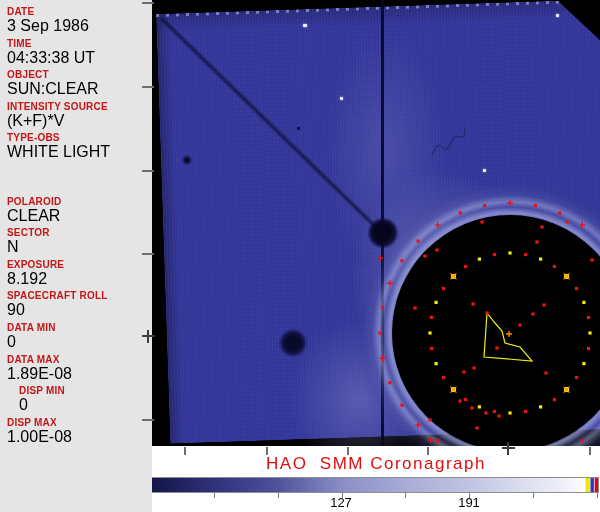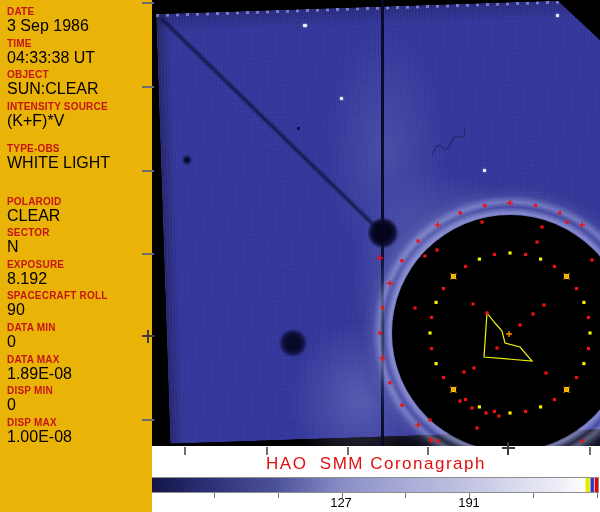--- a/index.html
+++ b/index.html
@@ -1,19 +1,19 @@
 <!DOCTYPE html>
 <html style="--label-red: #c41616; --title-red: #e01010; --marker-red: #ee1111; --marker-yellow: #f2f200; --marker-orange: #ff8800;"><head>
 <meta charset="utf-8">
 <style>
   html,body{margin:0;padding:0;background:#fff;}
   #app{position:relative;width:600px;height:512px;background:#ffffff;overflow:hidden;
        font-family:"Liberation Sans",sans-serif;}
   
-  #panel{position:absolute;left:0;top:0;width:152px;height:512px;background:#eab308;z-index:5;}
+  #panel{position:absolute;left:0;top:0;width:152px;height:512px;background:#e5e5e5;z-index:5;}
   .field{position:absolute;left:7px;width:145px;}
   .flabel{font-size:10px;font-weight:bold;letter-spacing:.2px;color:var(--label-red,#c41616);
           font-family:"Liberation Sans",sans-serif;line-height:11px;white-space:nowrap;}
   .fvalue{font-size:16px;color:#000;line-height:15px;margin-top:1px;white-space:nowrap;
           font-family:"Liberation Sans",sans-serif;}
   
   #canvas{position:absolute;left:152px;top:0;width:448px;height:446px;background:#000;overflow:hidden;}
   #photo{position:absolute;left:4px;top:14px;width:476px;height:430px;
          transform:rotate(-1.9deg);transform-origin:0 0;
          background-color:#34379b;
@@ -82,21 +82,21 @@
         <div class="fvalue">04:33:38 UT</div>
       </div>
       <div class="field" style="top: 69.2px;">
         <div class="flabel">OBJECT</div>
         <div class="fvalue">SUN:CLEAR</div>
       </div>
       <div class="field" style="top: 100.8px;">
         <div class="flabel">INTENSITY SOURCE</div>
         <div class="fvalue">(K+F)*V</div>
       </div>
-      <div class="field" style="top: 132.4px; margin-top: 11px;">
+      <div class="field" style="top: 132.4px;">
         <div class="flabel">TYPE-OBS</div>
         <div class="fvalue">WHITE LIGHT</div>
       </div>
       <div class="field" style="top: 195.6px;">
         <div class="flabel">POLAROID</div>
         <div class="fvalue">CLEAR</div>
       </div>
       <div class="field" style="top: 227.2px;">
         <div class="flabel">SECTOR</div>
         <div class="fvalue">N</div>
@@ -110,21 +110,21 @@
         <div class="fvalue">90</div>
       </div>
       <div class="field" style="top: 322px;">
         <div class="flabel">DATA MIN</div>
         <div class="fvalue">0</div>
       </div>
       <div class="field" style="top: 353.6px;">
         <div class="flabel">DATA MAX</div>
         <div class="fvalue">1.89E-08</div>
       </div>
-      <div class="field" style="top: 385.2px;">
+      <div class="field" style="top: 385.2px; margin-left: 12px;">
         <div class="flabel">DISP MIN</div>
         <div class="fvalue">0</div>
       </div>
       <div class="field" style="top: 416.8px;">
         <div class="flabel">DISP MAX</div>
         <div class="fvalue">1.00E-08</div>
       </div>
     </div>
 
   <div id="canvas">

